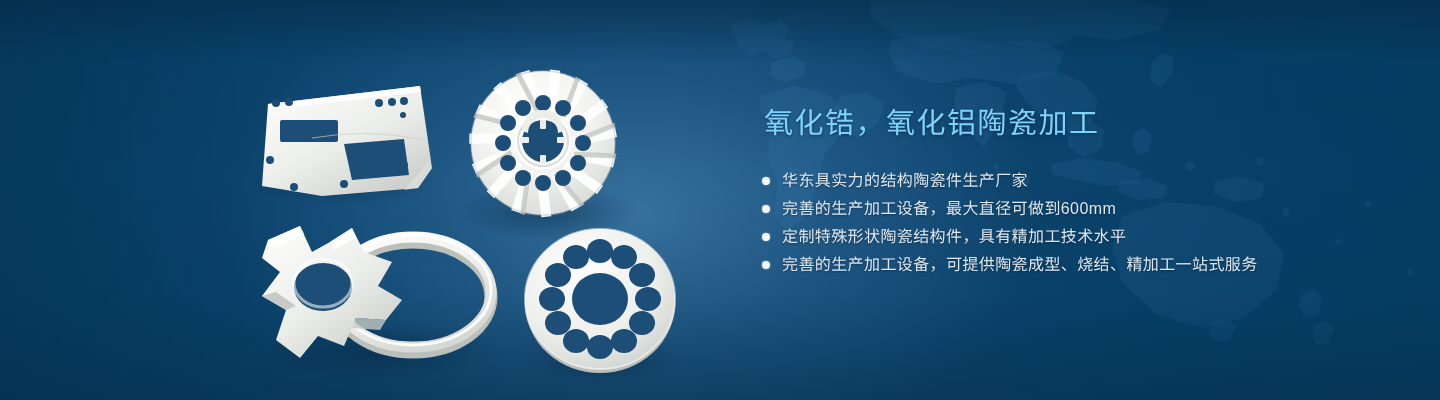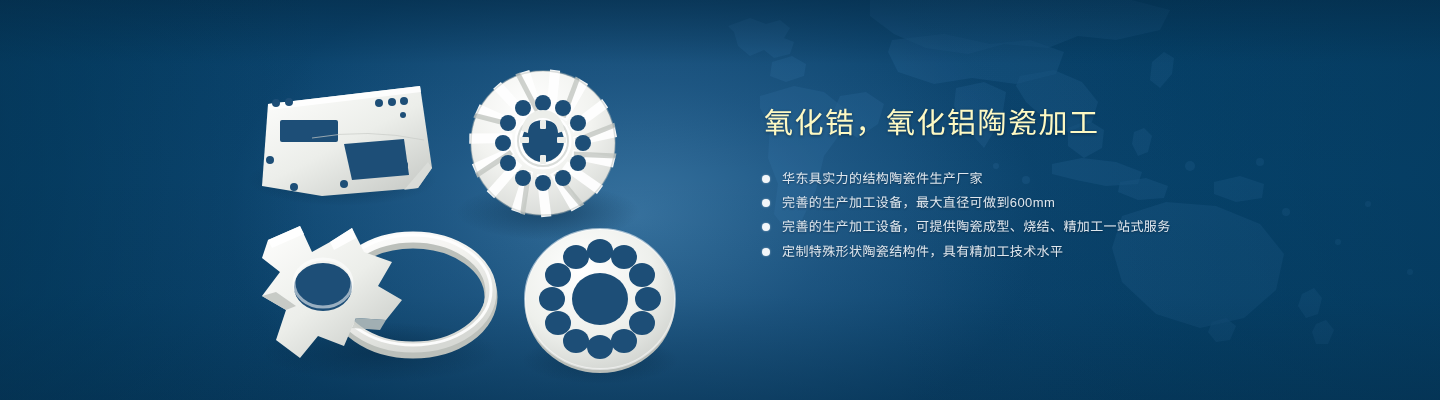--- a/index.html
+++ b/index.html
@@ -82,21 +82,21 @@
   .copy {
     position: absolute;
     left: 762px;
     top: 106px;
     width: 620px;
   }
   .headline {
     font-size: 29px;
     line-height: 1.2;
     font-weight: 400;
-    color: #fef9c3;
+    color: #7dd3fc;
     letter-spacing: 1.5px;
     margin: 0 0 30px 2px;
     text-shadow: 0 1px 3px rgba(0,10,25,0.45);
     white-space: nowrap;
   }
   .bullets {
     list-style: none;
     margin: 0;
     padding: 0;
   }
@@ -109,21 +109,21 @@
   .dot {
     flex: 0 0 auto;
     width: 8px;
     height: 8px;
     border-radius: 50%;
     background: #f2f6f9;
     margin-right: 12px;
     box-shadow: 0 0 2px rgba(255,255,255,0.5);
   }
   .btext {
-    font-size: 13px;
+    font-size: 16px;
     line-height: 1.25;
     color: #dfe7ee;
     letter-spacing: 0.4px;
     text-shadow: 0 1px 2px rgba(0,10,25,0.40);
   }
 </style>
 </head>
 <body>
 
 <div class="banner">
@@ -410,22 +410,22 @@
       <li>
         <span class="dot"></span>
         <span class="btext">华东具实力的结构陶瓷件生产厂家</span>
       </li>
       <li>
         <span class="dot"></span>
         <span class="btext">完善的生产加工设备，最大直径可做到600mm</span>
       </li>
       <li>
         <span class="dot"></span>
-        <span class="btext">完善的生产加工设备，可提供陶瓷成型、烧结、精加工一站式服务</span>
+        <span class="btext">定制特殊形状陶瓷结构件，具有精加工技术水平</span>
       </li>
       <li>
         <span class="dot"></span>
-        <span class="btext">定制特殊形状陶瓷结构件，具有精加工技术水平</span>
+        <span class="btext">完善的生产加工设备，可提供陶瓷成型、烧结、精加工一站式服务</span>
       </li>
     </ul>
 
   </div>
 </div>
 
 </body></html>

